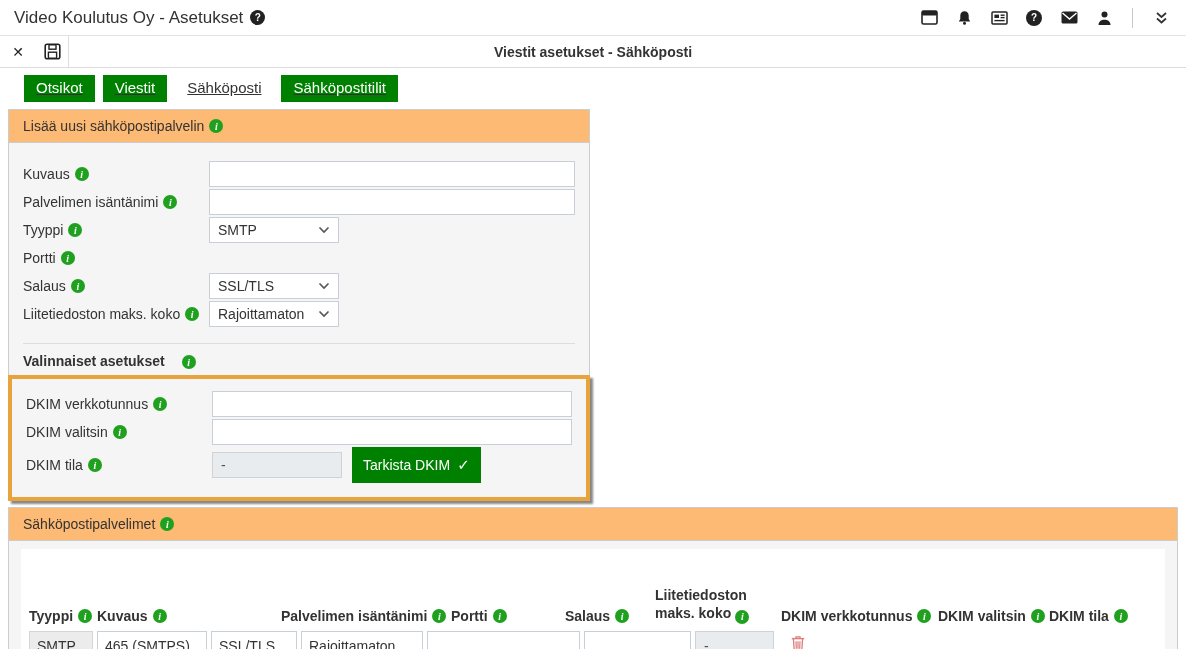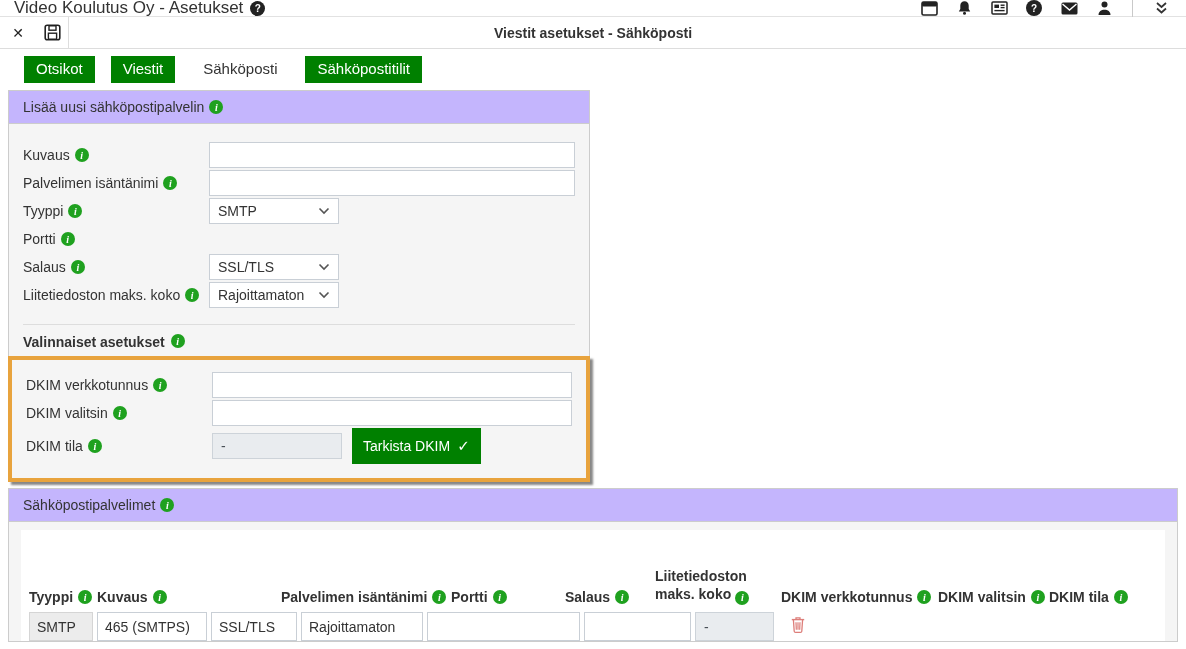--- a/index.html
+++ b/index.html
@@ -1,21 +1,21 @@
 <!DOCTYPE html>
 <html><head>
 <meta charset="utf-8">
 <style>
   * { margin:0; padding:0; box-sizing:border-box; }
   html,body { background:#fff; }
   body { font-family:"Liberation Sans","DejaVu Sans",sans-serif; color:#333; font-size:14px; }
   .page { position:relative; width:1186px; height:649px; overflow:hidden; background:#fff; }
 
   
-  .titlebar { height:17px; display:flex; align-items:center; justify-content:space-between;
+  .titlebar { height:36px; display:flex; align-items:center; justify-content:space-between;
               padding:0 10px 0 14px; border-bottom:1px solid #e2e2e2; background:#fff; }
   .titlebar-left { display:flex; align-items:center; gap:7px; }
   .app-title { font-size:17px; font-weight:400; color:#333; }
   .qcircle { display:inline-flex; width:15px; height:15px; border-radius:50%; background:#222;
              color:#fff; font-size:10px; font-weight:bold; align-items:center; justify-content:center; }
   .titlebar-right { display:flex; align-items:center; gap:17px; padding-right:6px; }
   .tb-icon { display:inline-flex; align-items:center; justify-content:center; width:18px; height:18px; cursor:pointer; }
   .tb-divider { width:1px; height:20px; background:#c9c9c9; margin:0 2px; }
 
   
@@ -23,39 +23,39 @@
   .menubar-item { color:#fff; font-size:14px; cursor:pointer; }
 
   
   .toolbar { position:relative; height:32px; background:#fff; border-bottom:1px solid #ddd; display:flex; align-items:center; }
   .tool-icons { display:flex; align-items:center; height:100%; border-right:1px solid #ddd; padding:0 6px 0 8px; gap:14px; }
   .tool-btn { display:inline-flex; align-items:center; justify-content:center; width:20px; height:20px; cursor:pointer;
               font-size:14px; font-weight:bold; color:#222; }
   .toolbar-title { position:absolute; left:0; right:0; text-align:center; font-weight:bold; font-size:14px; color:#333; pointer-events:none; }
 
   
-  .tabs { display:flex; gap:16px; margin:7px 0 0 24px; }
+  .tabs { display:flex; gap:8px; margin:7px 0 0 24px;text-decoration:underline; }
   .tab { background:#008000; color:#fff; font-size:15px; padding:4px 12px 5px; cursor:pointer; line-height:18px; }
   .tab.active { background:#fff; color:#333; }
 
   
   .panel { border:1px solid #ccc; background:#f5f5f5; }
   .panel-add { width:582px; margin:7px 0 0 8px; }
-  .panel-header { background:#c4b5fd; border-bottom:1px solid #ccc; padding:8px 14px; font-size:14px; color:#333; }
+  .panel-header { background:#fdba74; border-bottom:1px solid #ccc; padding:8px 14px; font-size:14px; color:#333; }
   .panel-header .hd { display:inline-flex; align-items:center; gap:5px; }
 
   .panel-add-body { padding:18px 14px 0 14px; }
   .frow { display:flex; align-items:center; min-height:26px; margin-bottom:2px; }
   .flabel { width:186px; display:flex; align-items:center; gap:5px; flex:0 0 auto; font-size:14px; }
   .tinput { flex:1; height:26px; border:1px solid #c9cfd6; background:#fff; padding:0 6px; font-size:14px;
             font-family:inherit; color:#333; }
   .sel { width:130px; height:26px; border:1px solid #c9cfd6; background:#fff; display:flex; align-items:center;
          justify-content:space-between; padding:0 8px; cursor:pointer; font-size:14px; }
   .divider { border:none; border-top:1px solid #ddd; margin:16px 0 9px 0; }
-  .opt-title { font-weight:bold; font-size:14px; display:flex; align-items:flex-start; gap:6px; margin-bottom:6px; }
+  .opt-title { font-weight:bold; font-size:14px; display:flex; align-items:flex-end; gap:17px; margin-bottom:6px; }
 
   .dkim-box { margin:6px -15px -1px -15px; border:4px solid #e8a33d; background:#f5f5f5;
               padding:12px 14px 14px; box-shadow:3px 3px 2px rgba(70,70,70,0.65); }
   .ro-field { width:130px; height:26px; border:1px solid #cdd3d9; background:#e9ecef; color:#495057;
               display:flex; align-items:center; padding:0 8px; font-size:14px; }
   .check-btn { margin-left:10px; height:36px; background:#008000; color:#fff; border:none; font-family:inherit;
                font-size:14px; padding:0 11px; display:inline-flex; align-items:center; gap:7px; cursor:pointer; }
   .check-btn .chk { font-weight:bold; font-size:15px; }
 
   

